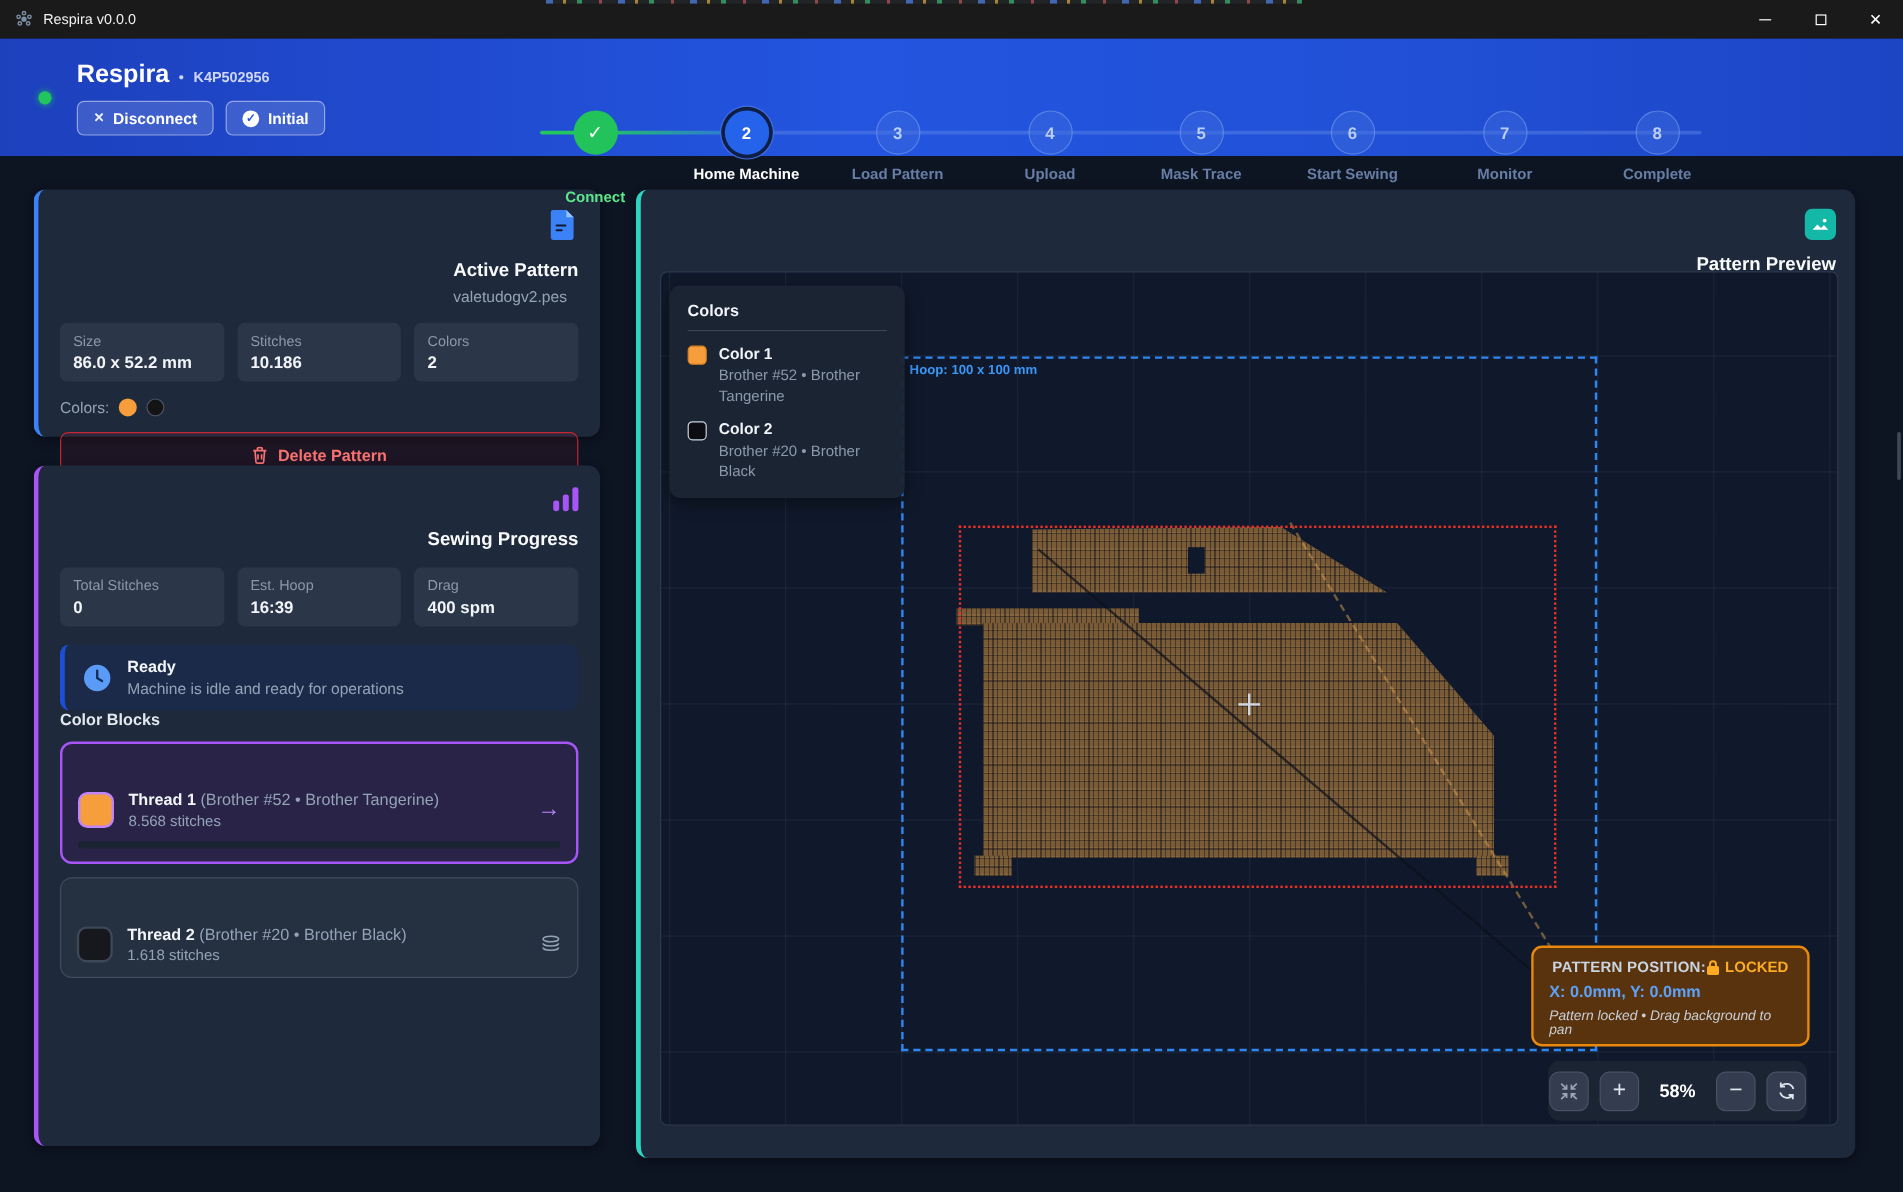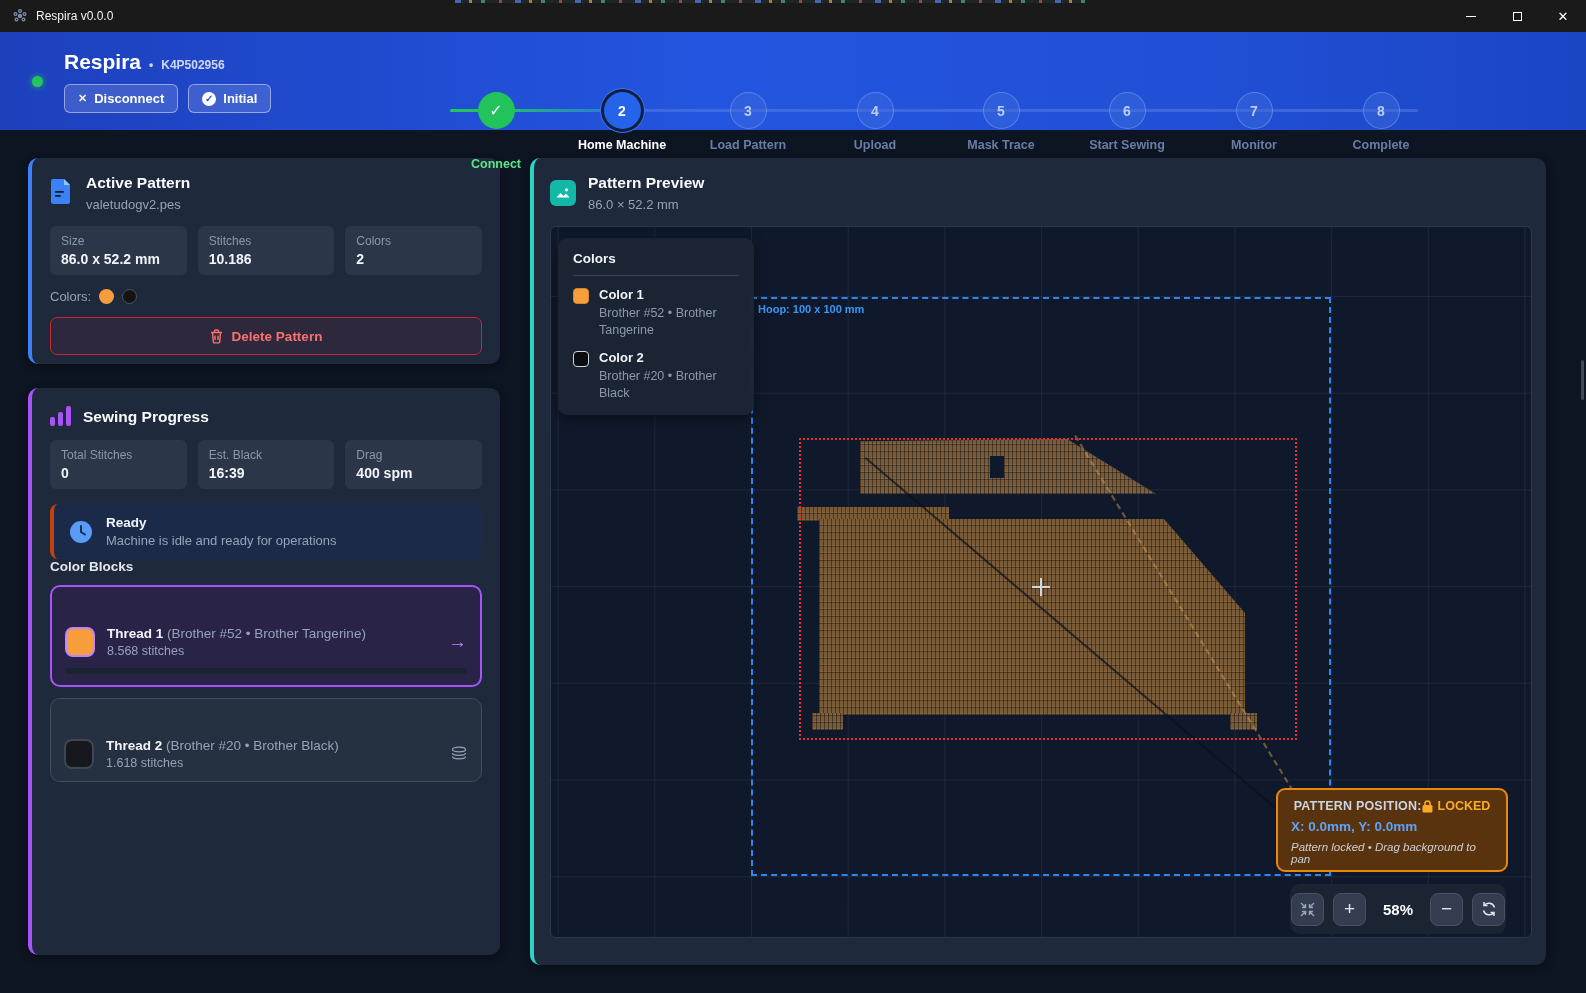--- a/index.html
+++ b/index.html
@@ -47,21 +47,21 @@
   .step.current .step-circle { background:#2563eb; color:#fff; box-shadow:0 0 0 3px #0e1e44, 0 0 0 4px #4170e0; }
   .step.current .step-label { color:#ffffff; }
   .step.todo .step-circle { background:rgba(62,108,222,.45); border:1px solid rgba(130,165,240,.5); color:#b9cdf5; }
   .step.todo .step-label { color:rgba(160,190,245,.62); }
 
   
   .card { position:absolute; background:#1e293b; border-radius:10px; box-shadow:0 2px 8px rgba(0,0,0,.35); }
   .card-blue   { border-left:4px solid #3b82f6; }
   .card-purple { border-left:4px solid #a855f7; }
   .card-teal   { border-left:4px solid #2dd4bf; }
-  .card-head { display:flex; align-items:center; gap:12px; }
+  .card-head { display:flex; align-items:flex-end; gap:12px;flex-direction:column; }
   .card-title { font-size:15.5px; font-weight:bold; color:#f8fafc; }
   .card-sub { font-size:13px; color:#94a3b8; margin-top:5px; }
 
   .stats-row { display:flex; gap:11px; margin-top:14px; }
   .stat-box { flex:1; background:#2b3648; border-radius:6px; padding:8px 11px; }
   .stat-label { font-size:12px; color:#8b99ab; }
   .stat-value { font-size:14px; font-weight:bold; color:#f1f5f9; margin-top:3px; }
 
   
   #activePattern { left:28px; top:158px; width:472px; height:206px; padding:16px 18px; }
@@ -70,21 +70,21 @@
   .swatch-dot { width:15px; height:15px; border-radius:50%; display:inline-block; }
   .swatch-dot.dark { border:1px solid #4a5568; }
   .delete-btn { margin-top:13px; width:100%; height:38px; display:flex; align-items:center; justify-content:center; gap:9px;
     background:rgba(190,40,60,.10); border:1px solid #c52632; border-radius:7px; color:#f87171; font-size:13.5px; font-weight:bold; cursor:pointer; }
 
   
   #sewingProgress { left:28px; top:388px; width:472px; height:567px; padding:16px 18px; }
   .bars-icon { display:flex; align-items:flex-end; gap:3px; height:20px; margin-top:2px; }
   .bars-icon i { width:5px; border-radius:2px; background:#a855f7; display:block; }
   .bars-icon i:nth-child(1){height:9px;} .bars-icon i:nth-child(2){height:14px;} .bars-icon i:nth-child(3){height:20px;}
-  .ready-banner { margin-top:15px; background:#1c2a49; border-left:4px solid #c2410c; border-radius:8px; padding:11px 14px; display:flex; gap:12px; align-items:center; }
+  .ready-banner { margin-top:15px; background:#1c2a49; border-left:4px solid #1d4ed8; border-radius:8px; padding:11px 14px; display:flex; gap:12px; align-items:center; }
   .ready-title { font-size:13.5px; font-weight:bold; color:#f1f5f9; }
   .ready-desc { font-size:13px; color:#94a3b8; margin-top:3px; }
   .section-label { font-size:13.5px; font-weight:bold; color:#e2e8f0; }
   .thread-card { margin-top:11px; border-radius:10px; padding:11px 13px; position:relative; cursor:pointer; }
   .thread-card.active { border:2px solid #a855f7; background:#292347; }
   .thread-card.idle { border:1px solid #414c5e; background:#253040; }
   .thread-row { display:flex; align-items:center; gap:12px;margin-top:28px; }
   .thread-swatch { width:30px; height:30px; border-radius:8px; flex-shrink:0; }
   .thread-swatch.sw1 { border:2px solid #c084fc; }
   .thread-swatch.sw2 { border:2px solid #3d4757; }
@@ -296,21 +296,21 @@
           <i></i>
         </div>
       <div class="card-title" style="margin-top:3px">Sewing Progress</div>
     </div>
     <div class="stats-row">
       <div class="stat-box">
         <div class="stat-label">Total Stitches</div>
         <div class="stat-value">0</div>
       </div>
       <div class="stat-box">
-        <div class="stat-label">Est. Black</div>
+        <div class="stat-label">Est. Hoop</div>
         <div class="stat-value">16:39</div>
       </div>
       <div class="stat-box">
         <div class="stat-label">Drag</div>
         <div class="stat-value">400 spm</div>
       </div>
     </div>
     <div class="ready-banner">
       <svg width="26" height="26" viewBox="0 0 26 26">
           <circle cx="13" cy="13" r="11" fill="#5b9bf8"></circle>

